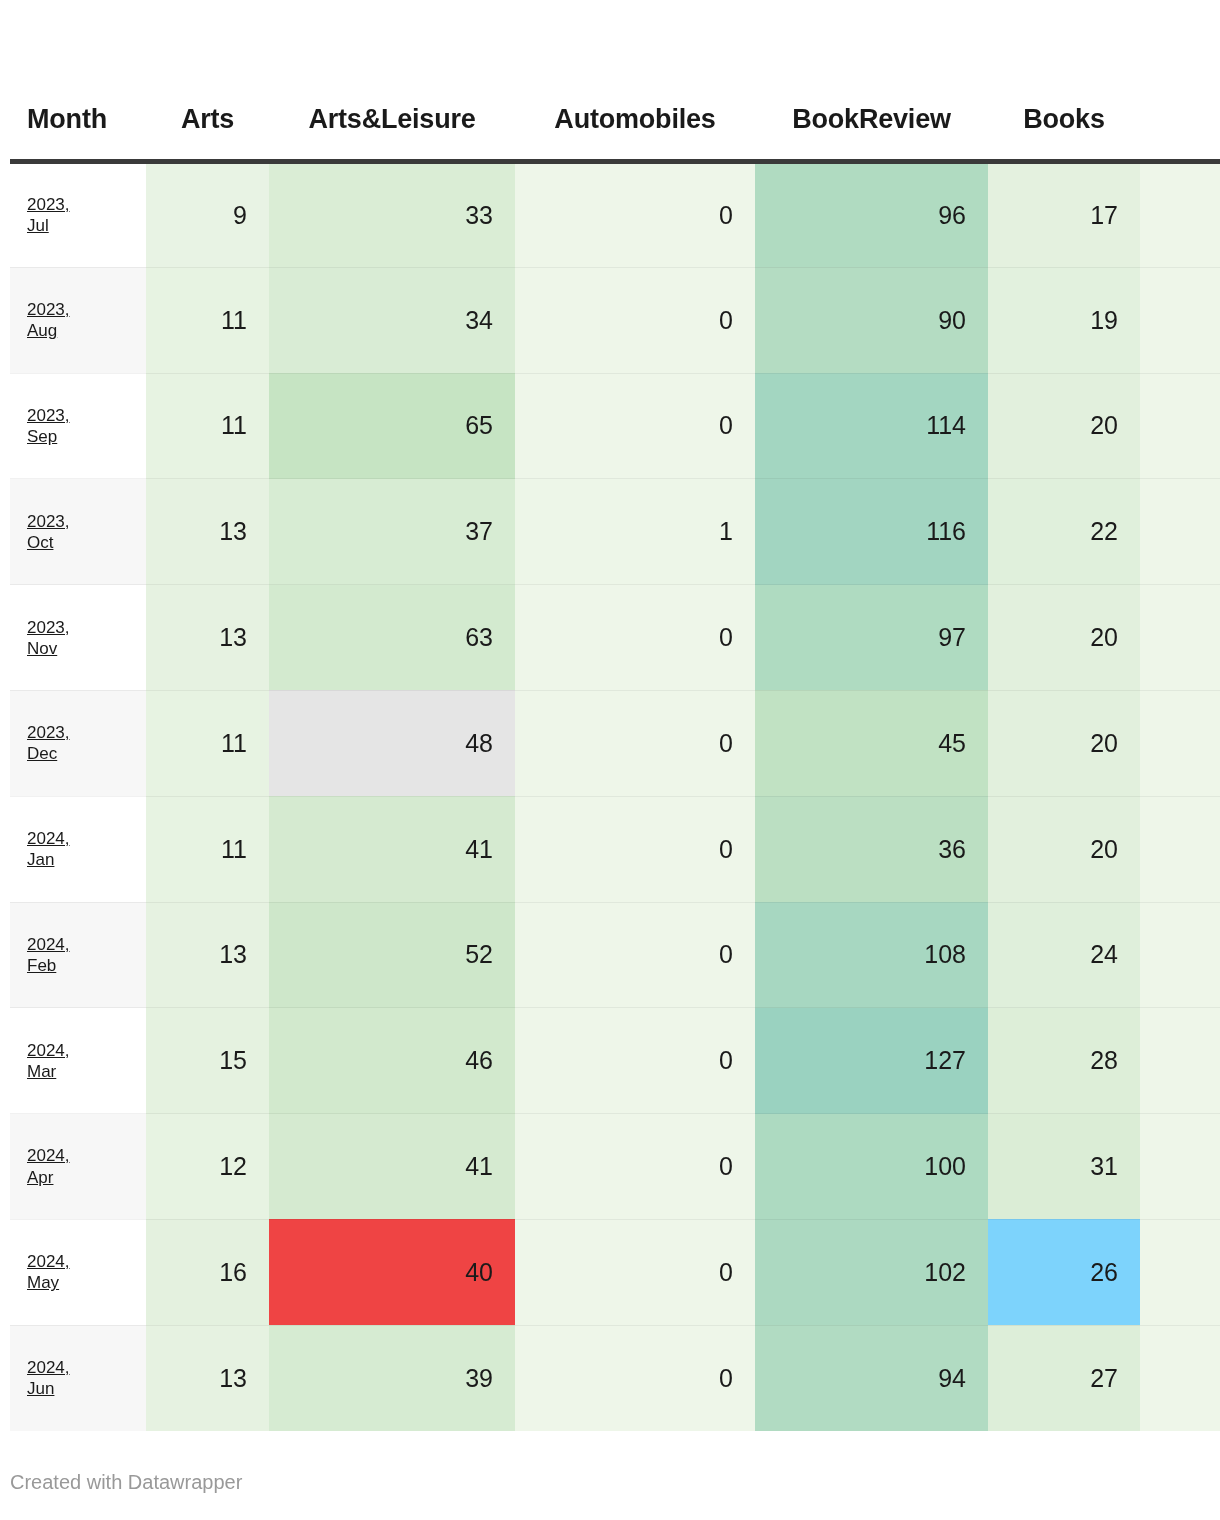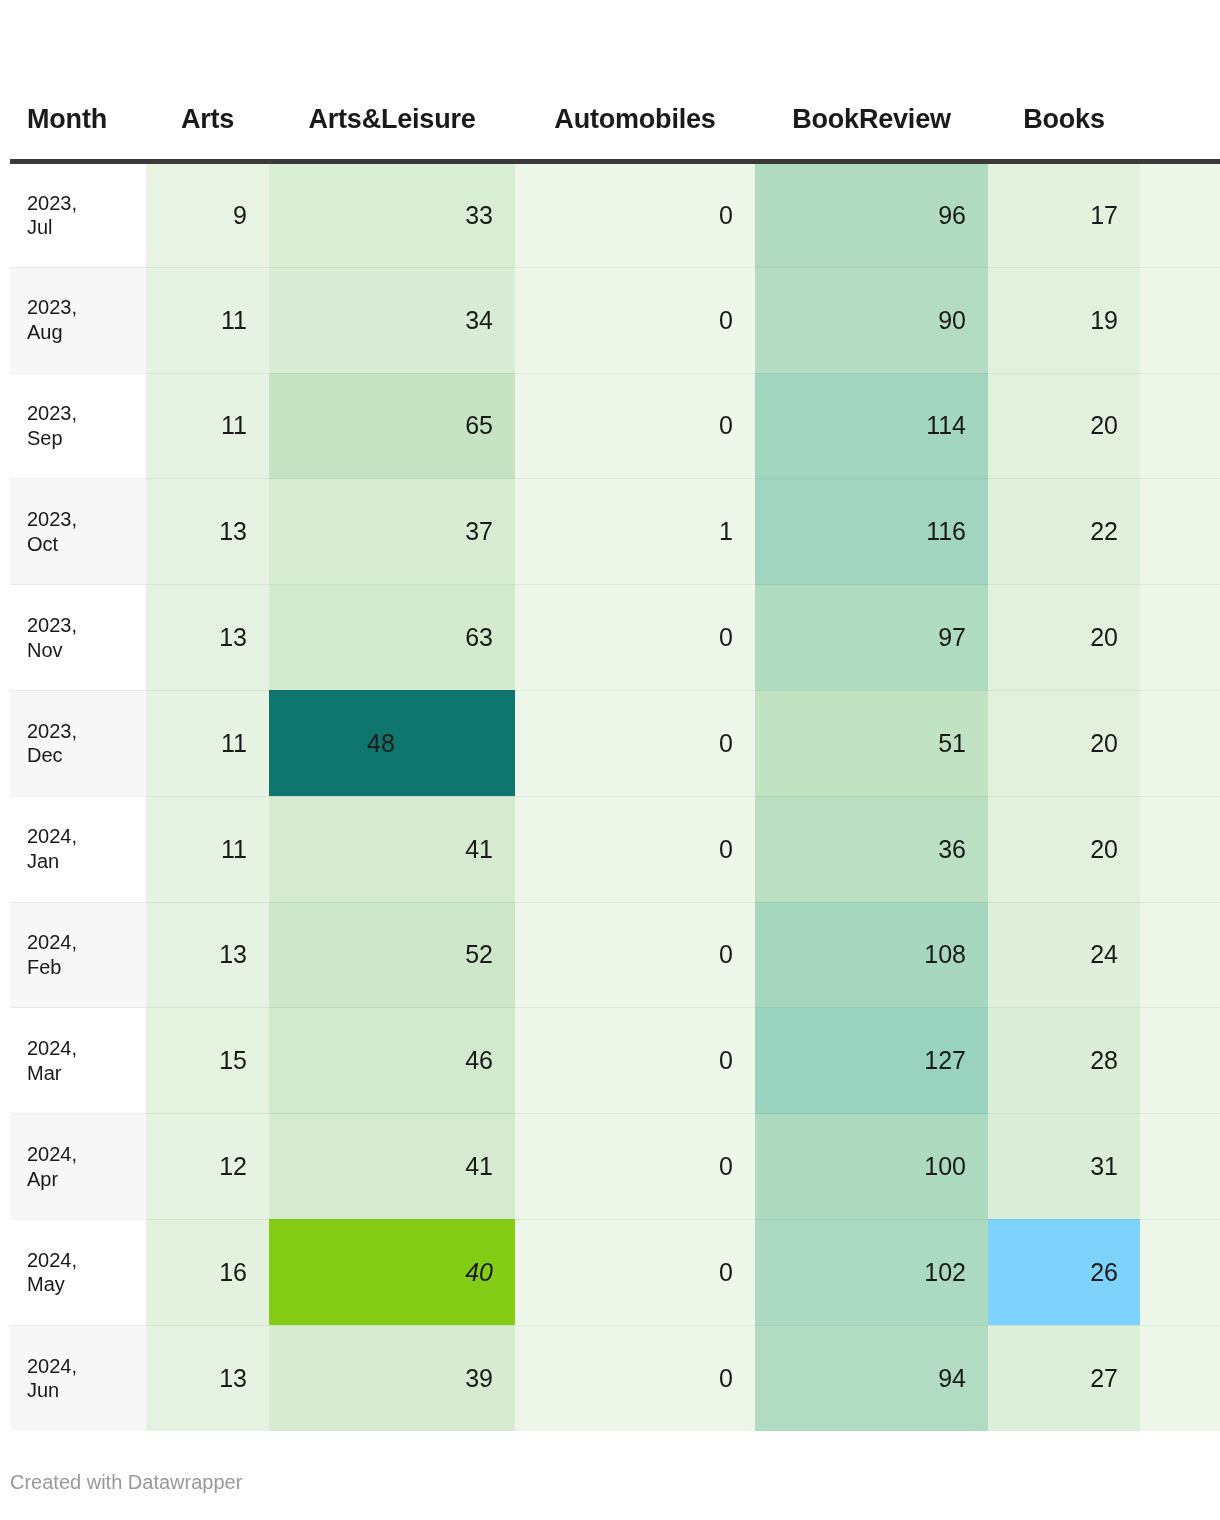--- a/index.html
+++ b/index.html
@@ -66,22 +66,23 @@
     padding: 0 22px 0 0;
     text-align: right;
     vertical-align: middle;
     border-bottom: 1px solid rgba(0,0,0,0.055);
     box-sizing: border-box;
   }
   table.heatmap td.cell-month {
     text-align: left;
     padding: 0 10px 0 17px;
     line-height: 1.24;
-    font-size: 20px;
+    font-size: 17px;
     color: #1a1a1a;
+    text-decoration: underline;
   }
   table.heatmap tbody tr.row-odd td.cell-month {
     background: #ffffff;
   }
   table.heatmap tbody tr.row-even td.cell-month {
     background: #f7f7f7;
   }
   table.heatmap tbody tr:last-child td {
     border-bottom: none;
   }
@@ -193,23 +194,23 @@
             <td style="background: rgb(175, 219, 193);">97</td>
             <td style="background: rgb(226, 240, 221);">20</td>
             <td style="background: rgb(238, 246, 233);"></td>
           </tr>
           <tr class="row-even">
             <td class="cell-month">
               <div>2023,</div>
               <div>Dec</div>
             </td>
             <td style="background: rgb(231, 243, 226);">11</td>
-            <td style="background: #0f766e; text-align: center;">48</td>
-            <td style="background: rgb(238, 246, 233);">0</td>
-            <td style="background: rgb(193, 226, 195);">51</td>
+            <td style="background: #e5e5e5;">48</td>
+            <td style="background: rgb(238, 246, 233);">0</td>
+            <td style="background: rgb(193, 226, 195);">45</td>
             <td style="background: rgb(226, 240, 221);">20</td>
             <td style="background: rgb(238, 246, 233);"></td>
           </tr>
           <tr class="row-odd">
             <td class="cell-month">
               <div>2024,</div>
               <div>Jan</div>
             </td>
             <td style="background: rgb(231, 243, 226);">11</td>
             <td style="background: rgb(213, 234, 208);">41</td>
@@ -253,21 +254,21 @@
             <td style="background: rgb(173, 218, 193);">100</td>
             <td style="background: rgb(219, 237, 214);">31</td>
             <td style="background: rgb(238, 246, 233);"></td>
           </tr>
           <tr class="row-odd">
             <td class="cell-month">
               <div>2024,</div>
               <div>May</div>
             </td>
             <td style="background: rgb(228, 241, 223); padding-left: 20px;">16</td>
-            <td style="background: #84cc16; font-style: italic;">40</td>
+            <td style="background: #ef4444;">40</td>
             <td style="background: rgb(238, 246, 233);">0</td>
             <td style="background: rgb(172, 217, 193);">102</td>
             <td style="background: #7dd3fc;">26</td>
             <td style="background: rgb(238, 246, 233);"></td>
           </tr>
           <tr class="row-even">
             <td class="cell-month">
               <div>2024,</div>
               <div>Jun</div>
             </td>

